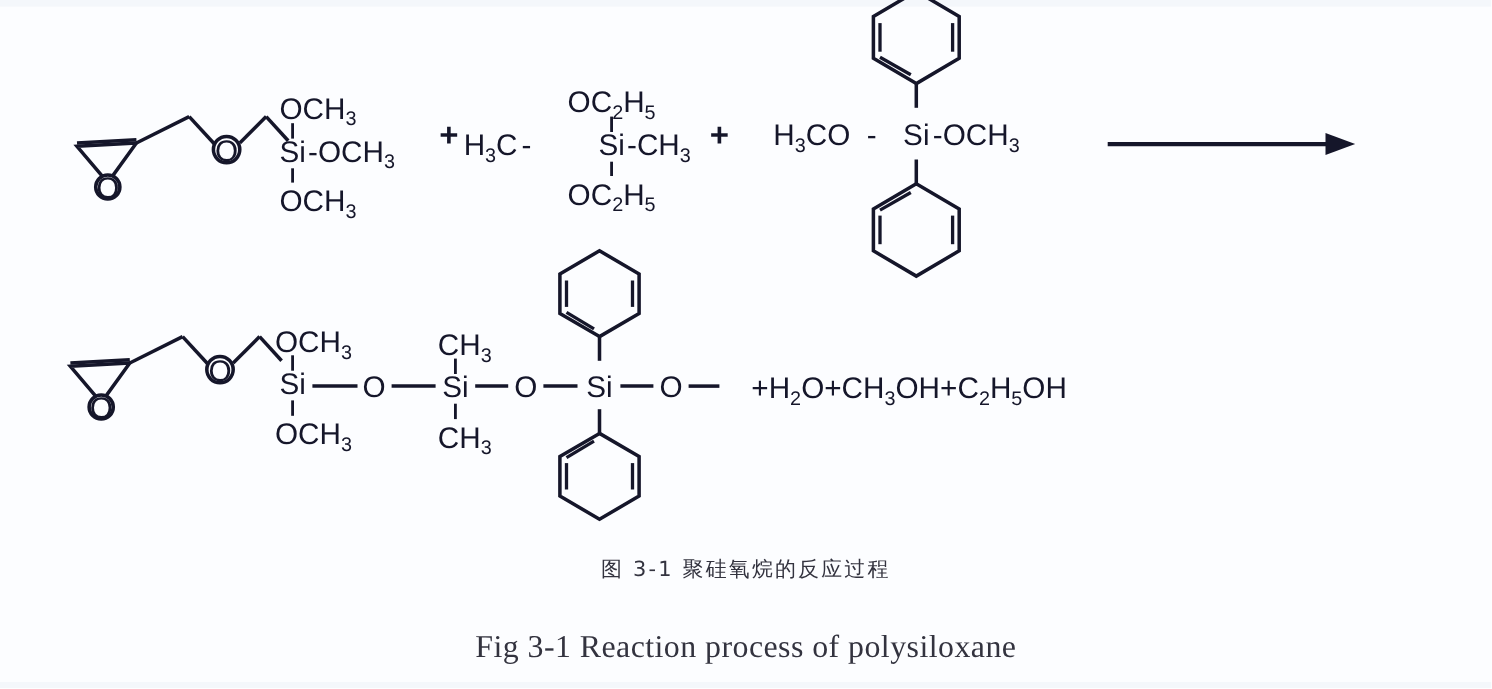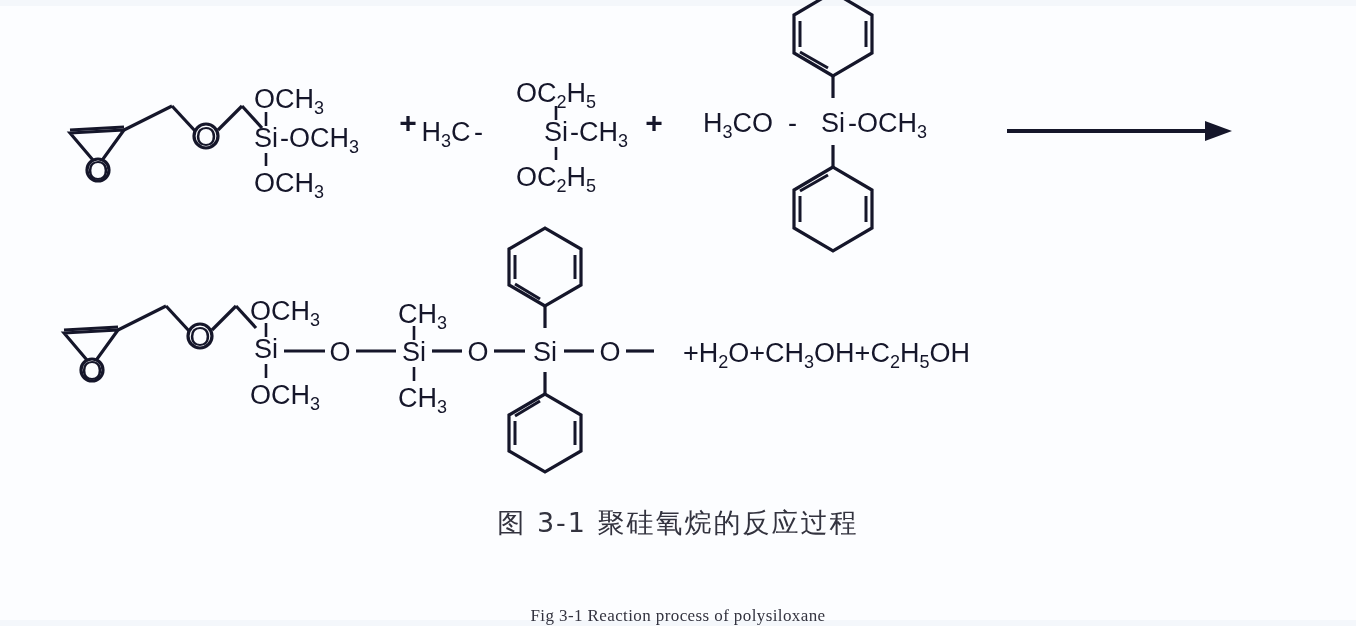--- a/index.html
+++ b/index.html
@@ -98,29 +98,28 @@
   .caption {
     position: absolute;
     left: 0;
     width: 1356px;
     text-align: center;
     color: #33333f;
   }
   #caption-cn {
     top: 505px;
     font-family: "DejaVu Sans", sans-serif;
-    font-size: 27px;
+    font-size: 19px;
     letter-spacing: 2px;
   }
   #caption-en {
     top: 572px;
     font-family: "Liberation Serif", serif;
-    font-size: 17px;
+    font-size: 29px;
     letter-spacing: 0.4px;
-    margin-top: 34px;
   }
 </style>
 </head>
 <body>
 
 <div id="page">
 
   <div class="edge-bar top"></div>
   <div class="edge-bar bottom"></div>
 

